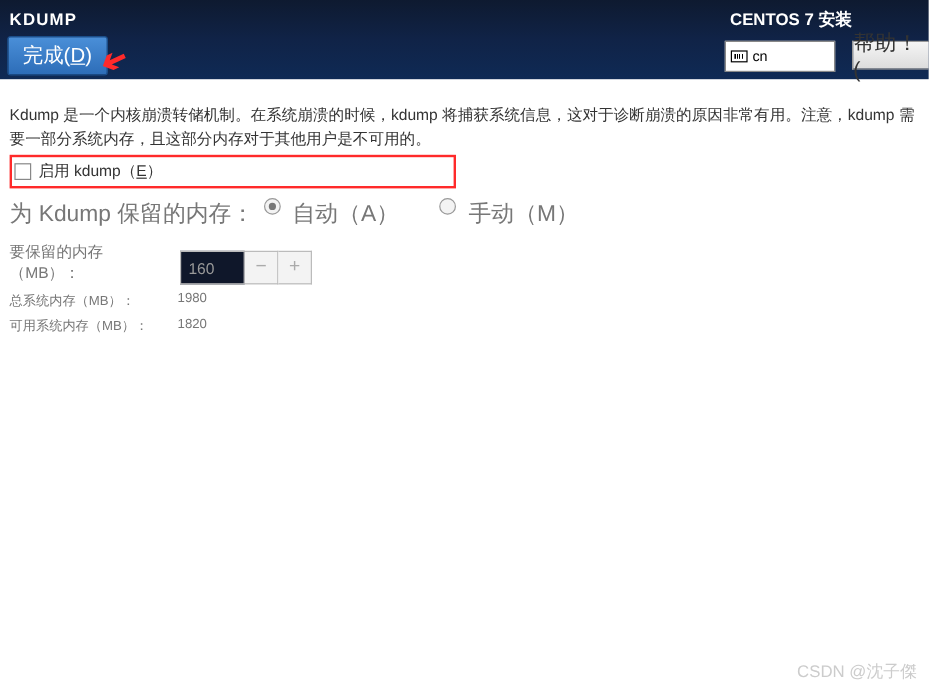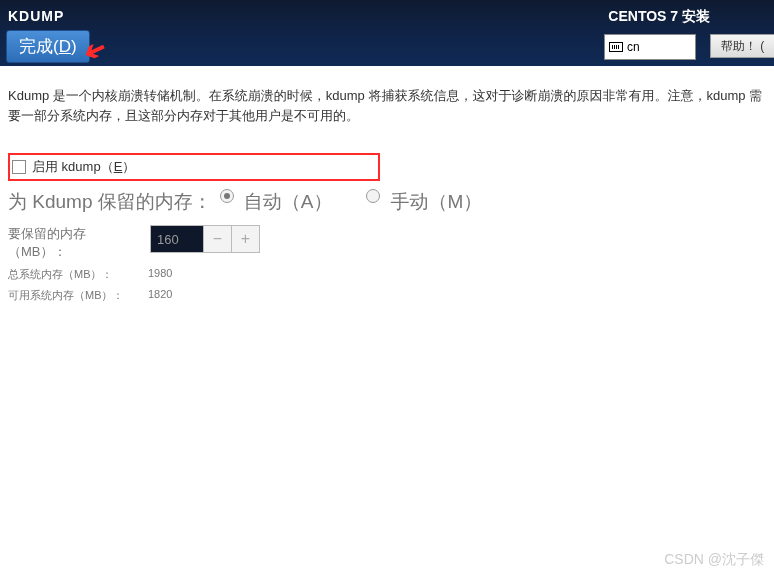--- a/index.html
+++ b/index.html
@@ -35,46 +35,46 @@
     display: flex; align-items: center; gap: 4px;
     padding: 12px 4px; font-size: 12px;
   }
   .kb-icon { width: 14px; height: 10px; border: 1px solid #000; position: relative; }
   .kb-icon::after { content:""; position:absolute; left:2px; right:2px; top:2px; bottom:2px; background: repeating-linear-gradient(to right,#000 0,#000 1px,transparent 1px,transparent 2px); }
   .btn-help {
     position: absolute; top: 34px; right: 0;
     height: 24px; width: 64px;
     background: linear-gradient(to bottom,#f5f5f5,#dcdcdc);
     border: 1px solid #999; border-right: none;
-    font-size: 12px; color: #333;
+    font-size: 18px; color: #333;
     display: flex; align-items: center; justify-content: center;
   }
   .body { padding: 20px 8px 8px 8px; color: #333; }
-  .desc { font-size: 13px; line-height: 1.5; margin-bottom: 28px; }
+  .desc { font-size: 13px; line-height: 1.5; margin-bottom: 4px; }
   .enable-row {
     display: inline-flex; align-items: center;
     border: 2px solid #ff2a2a;
     padding: 2px 4px 2px 2px;
     width: 372px; height: 28px;
   }
   .chk {
     width: 14px; height: 14px;
     border: 1px solid #888; background: #fff;
     margin-right: 6px;
     display: inline-block;
   }
   .enable-row .lbl .mn { text-decoration: underline; }
   .row { margin-top: 8px; display: flex; gap: 8px; color: #777; font-size: 19px; }
   .radio {
     width: 14px; height: 14px; border: 1px solid #999; border-radius: 50%;
     display:inline-flex; align-items:center; justify-content:center; margin-right:2px;
     background:#f3f3f3;
   }
   .radio.sel::after { content:""; width:6px; height:6px; background:#777; border-radius:50%; }
-  .mem-row { margin-top: 10px; display:flex; align-items:flex-start; gap:6px; color:#777; }
+  .mem-row { margin-top: 10px; display:flex; align-items:flex-end; gap:6px; color:#777; }
   .mem-row .lbl { width: 136px; }
   .spin { display:flex; }
   .spin input {
     width: 54px; height: 28px; border:1px solid #bbb; background:#0f172a;
     color:#999; padding:0 6px; font-size:13px;
   }
   .spin .btn {
     width: 28px; height: 28px; border:1px solid #bbb; border-left:none;
     background:#f3f3f3; color:#aaa; font-size:16px;
     display:flex; align-items:center; justify-content:center;

